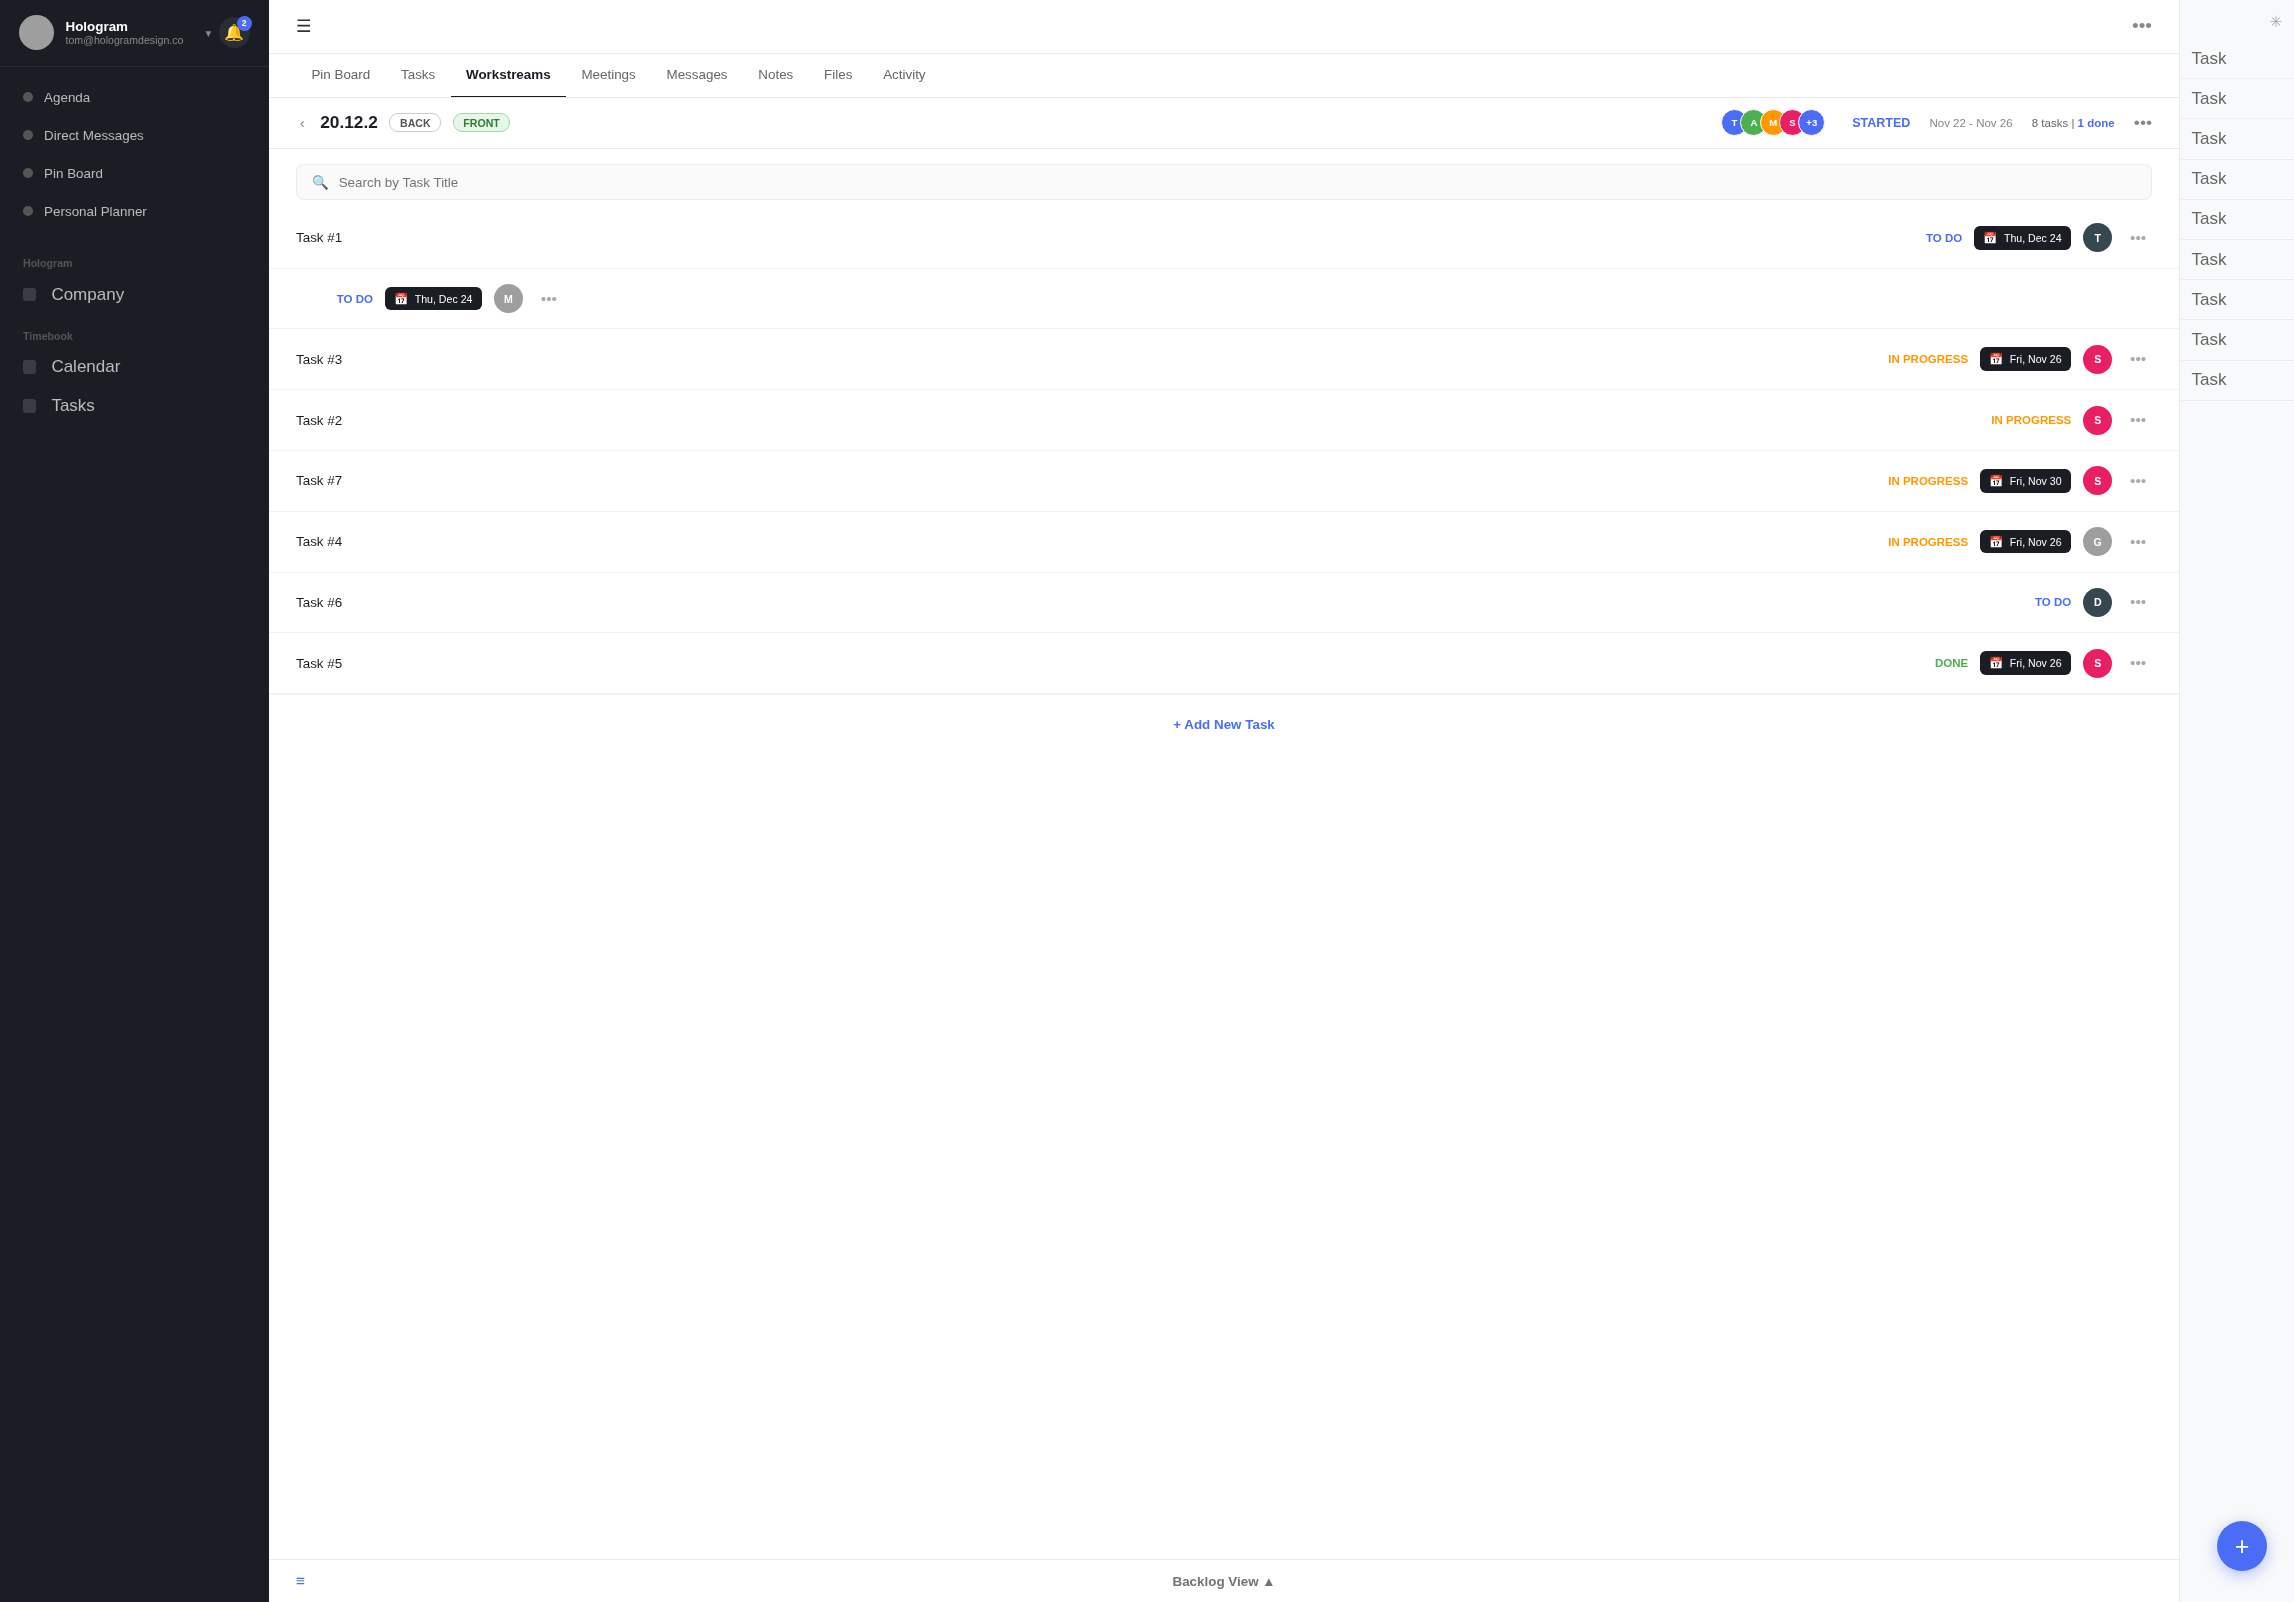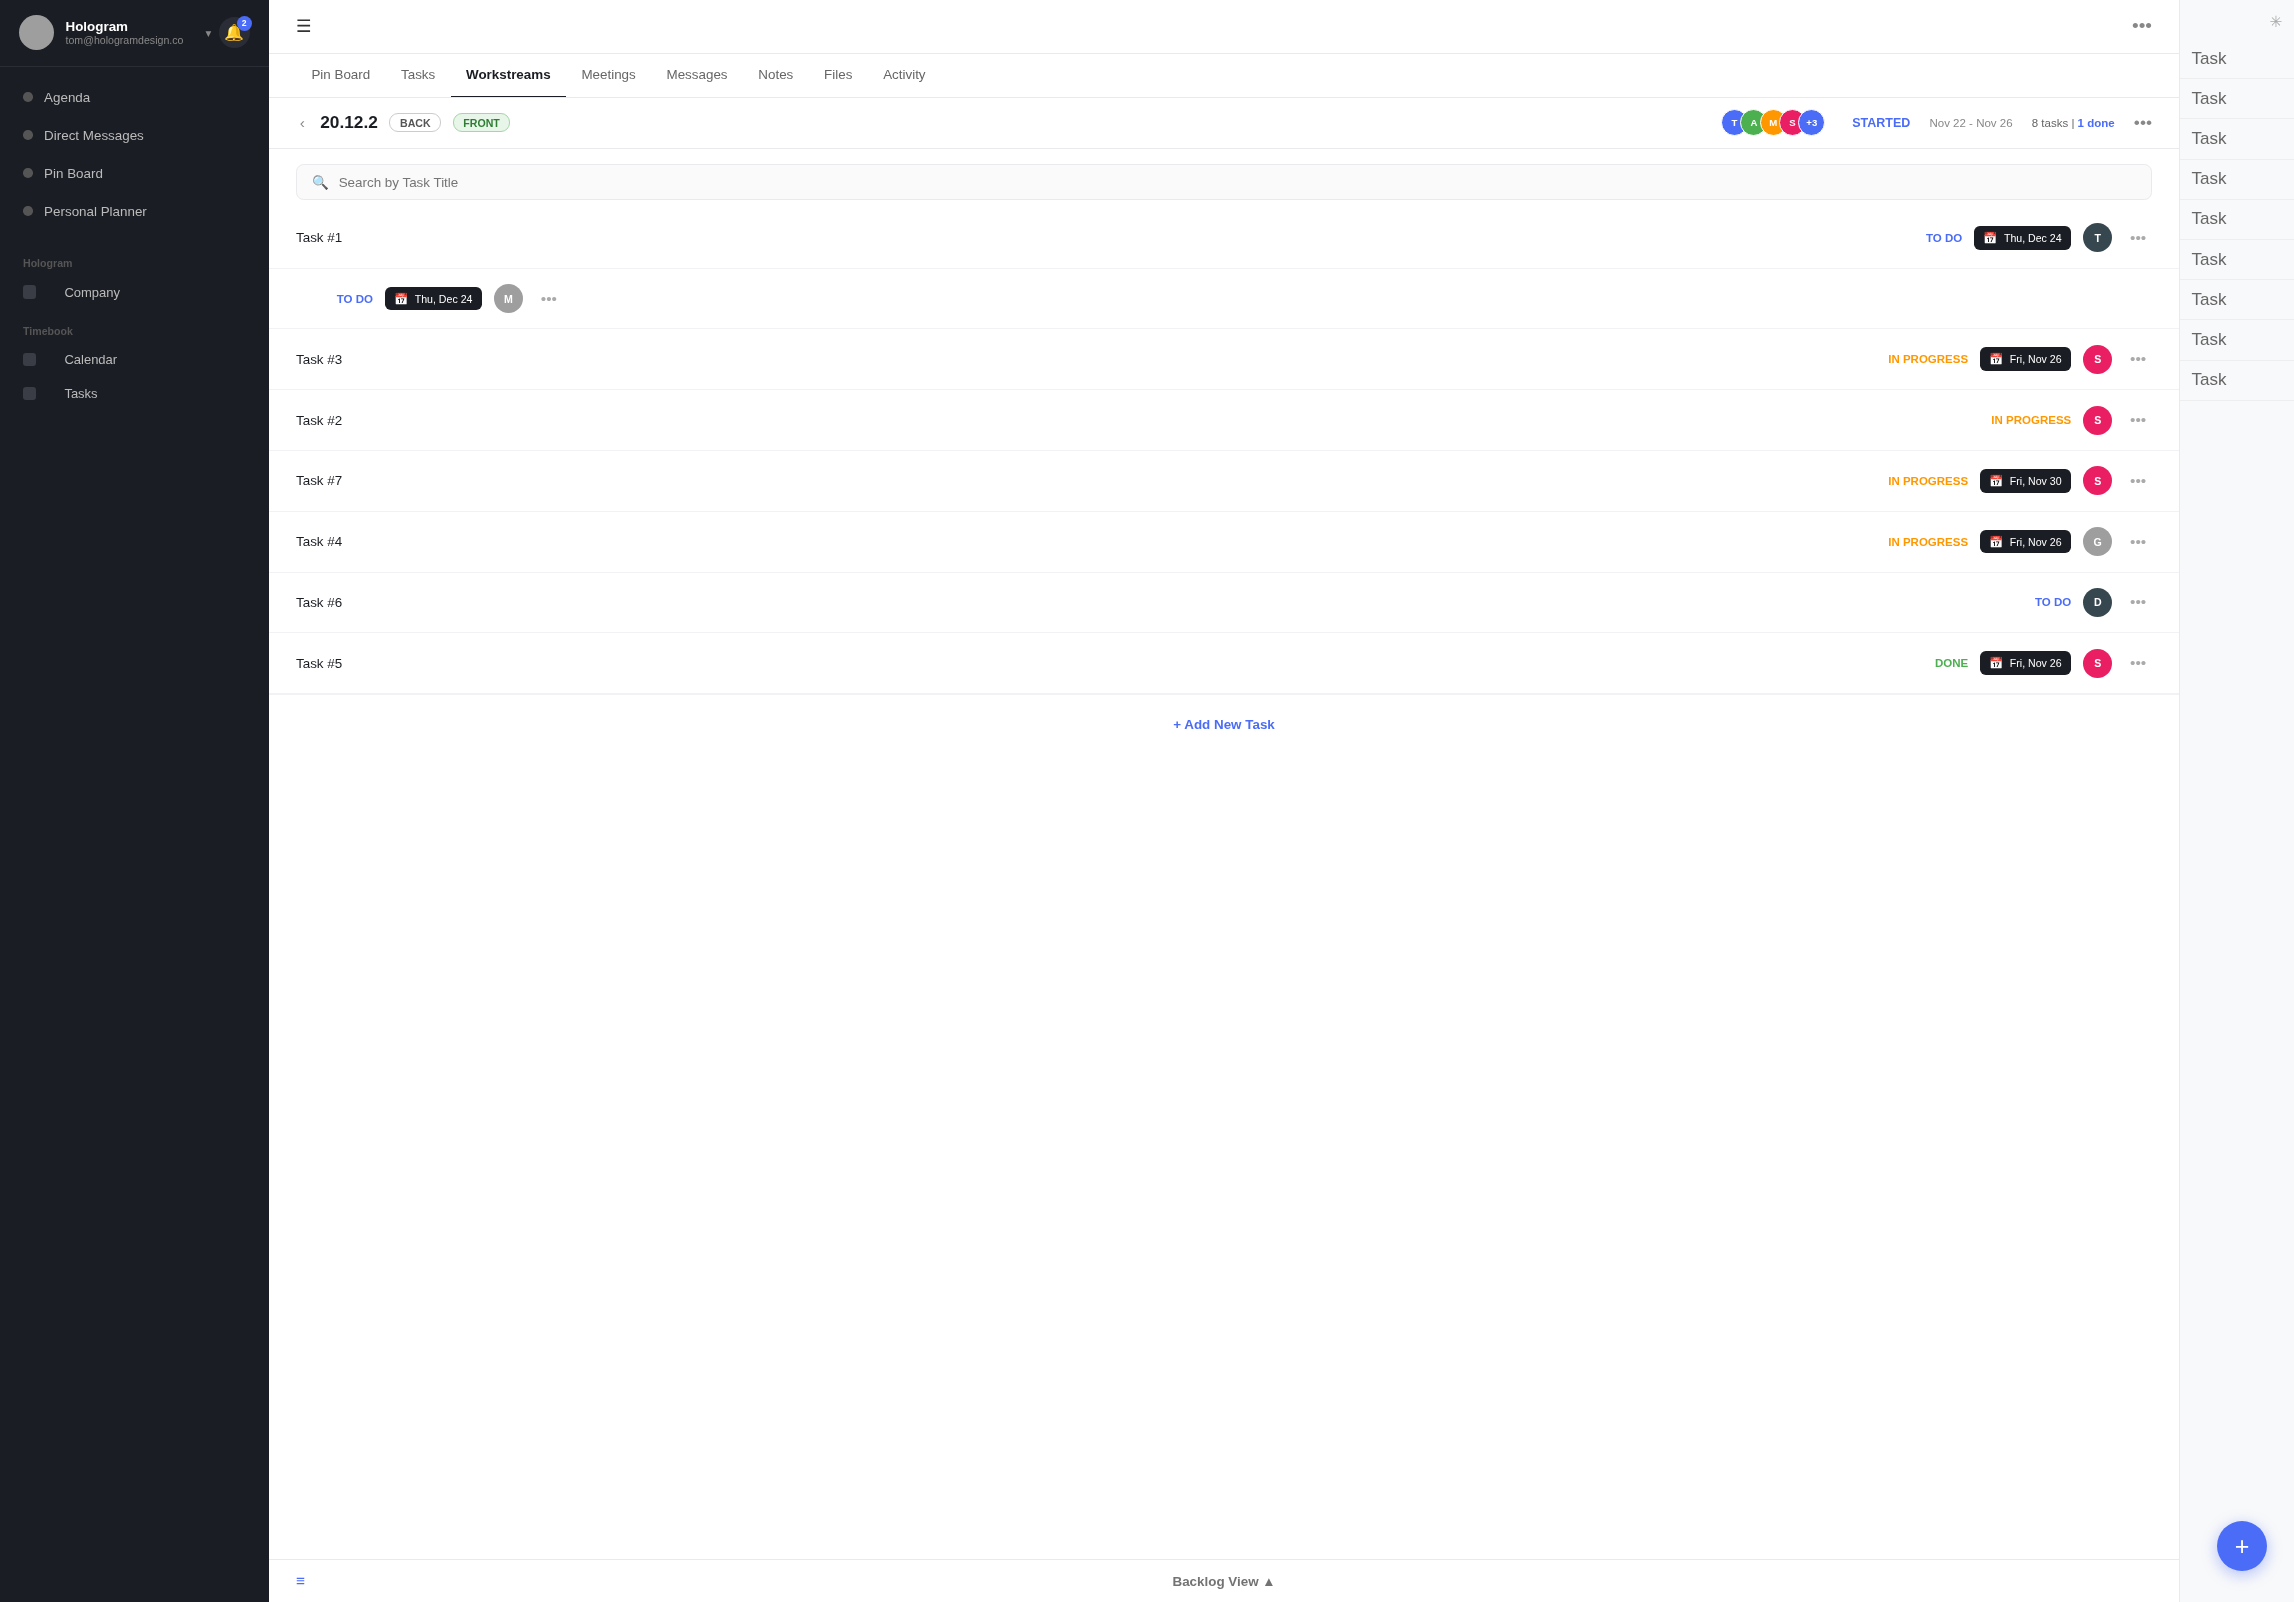--- a/index.html
+++ b/index.html
@@ -75,25 +75,25 @@
 
     .sidebar-section-label {
       padding: 15.4px 23px 5.8px;
       font-size: 10.6px;
       color: #555;
       font-weight: 600;
       text-transform: none;
       letter-spacing: 0;
     }
     .sidebar-section-item {
-      display: flex; align-items: center; gap: 28px;
+      display: flex; align-items: center; gap: 15px;
       padding: 9.6px 23px;
       cursor: pointer;
       color: #bbb;
-      font-size: 13px;
+      font-size: 17px;
       font-weight: 500;
     }
     .sidebar-section-square {
       width: 13.4px; height: 13.4px;
       border-radius: 2.9px;
       background: #3a3d45;
       flex-shrink: 0;
     }
 
     

